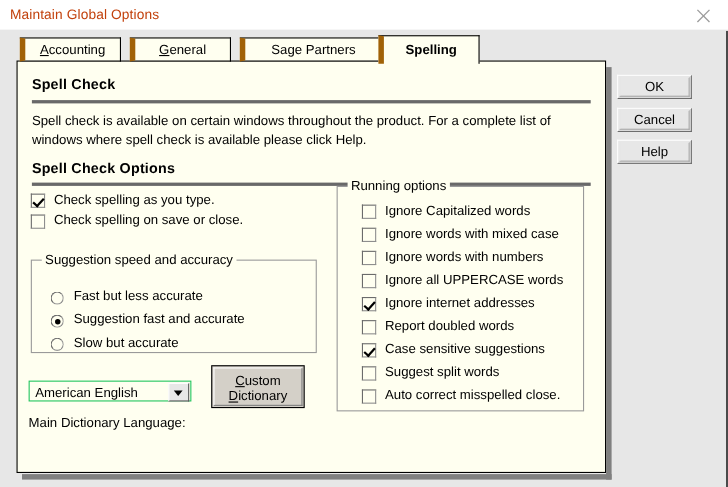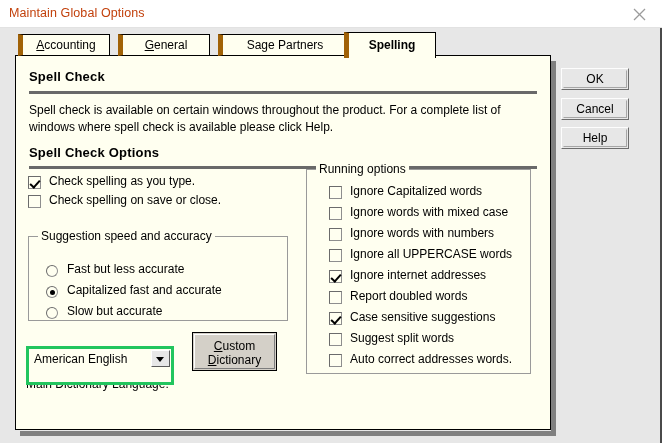--- a/index.html
+++ b/index.html
@@ -182,23 +182,23 @@
     background: #fffff0;
     padding: 0 3px;
     font-size: 12px;
     white-space: nowrap;
   }
 
   
   #combo {
     position: absolute;
     left: 25px; top: 345px;
-    width: 148px; height: 39px;
-    background: #fffff0;
-    border: 3px solid #22c55e;
+    width: 148px; height: 19px;
+    background: #fffff0;
+    border: 1px solid #22c55e;
     box-sizing: border-box;
     cursor: pointer;
   }
   #combo-value {
     position: absolute; left: 5px; top: 3px;
     font-size: 12px;
   }
   #combo-arrow {
     position: absolute; right: 1px; top: 1px;
     width: 19px; height: 17px;
@@ -330,21 +330,21 @@
 
     <div class="group" style="left:12px;top:180px;width:260px;height:85px;">
       <span class="group-title">Suggestion speed and accuracy</span>
 
       <div class="rad-row" style="position:absolute;left:17px;top:13px;width:230px;">
         <span class="rad"></span>
         <span class="rad-label">Fast but less accurate</span>
       </div>
       <div class="rad-row" style="position:absolute;left:17px;top:34px;width:230px;">
         <span class="rad selected"></span>
-        <span class="rad-label">Capitalized fast and accurate</span>
+        <span class="rad-label">Suggestion fast and accurate</span>
       </div>
       <div class="rad-row" style="position:absolute;left:17px;top:55px;width:230px;">
         <span class="rad"></span>
         <span class="rad-label">Slow but accurate</span>
       </div>
     </div>
 
     <div class="lbl" style="left:10px;top:273px;margin-top:48px;">Main Dictionary Language:</div>
     <div id="combo" style="left:10px;top:290px;">
       <span id="combo-value">American English</span>
@@ -389,21 +389,21 @@
       <div class="chk-row" style="position:absolute;left:22px;top:140px;width:200px;">
         <span class="chk checked"></span>
         <span class="chk-label">Case sensitive suggestions</span>
       </div>
       <div class="chk-row" style="position:absolute;left:22px;top:161px;width:200px;">
         <span class="chk"></span>
         <span class="chk-label">Suggest split words</span>
       </div>
       <div class="chk-row" style="position:absolute;left:22px;top:182px;width:200px;">
         <span class="chk"></span>
-        <span class="chk-label">Auto correct addresses words.</span>
+        <span class="chk-label">Auto correct misspelled close.</span>
       </div>
     </div>
 
   </div>
 
   <div class="btn sidebtn" id="btn-ok">
     <span class="inner"></span>
     <span>OK</span>
   </div>
   <div class="btn sidebtn" id="btn-cancel">

